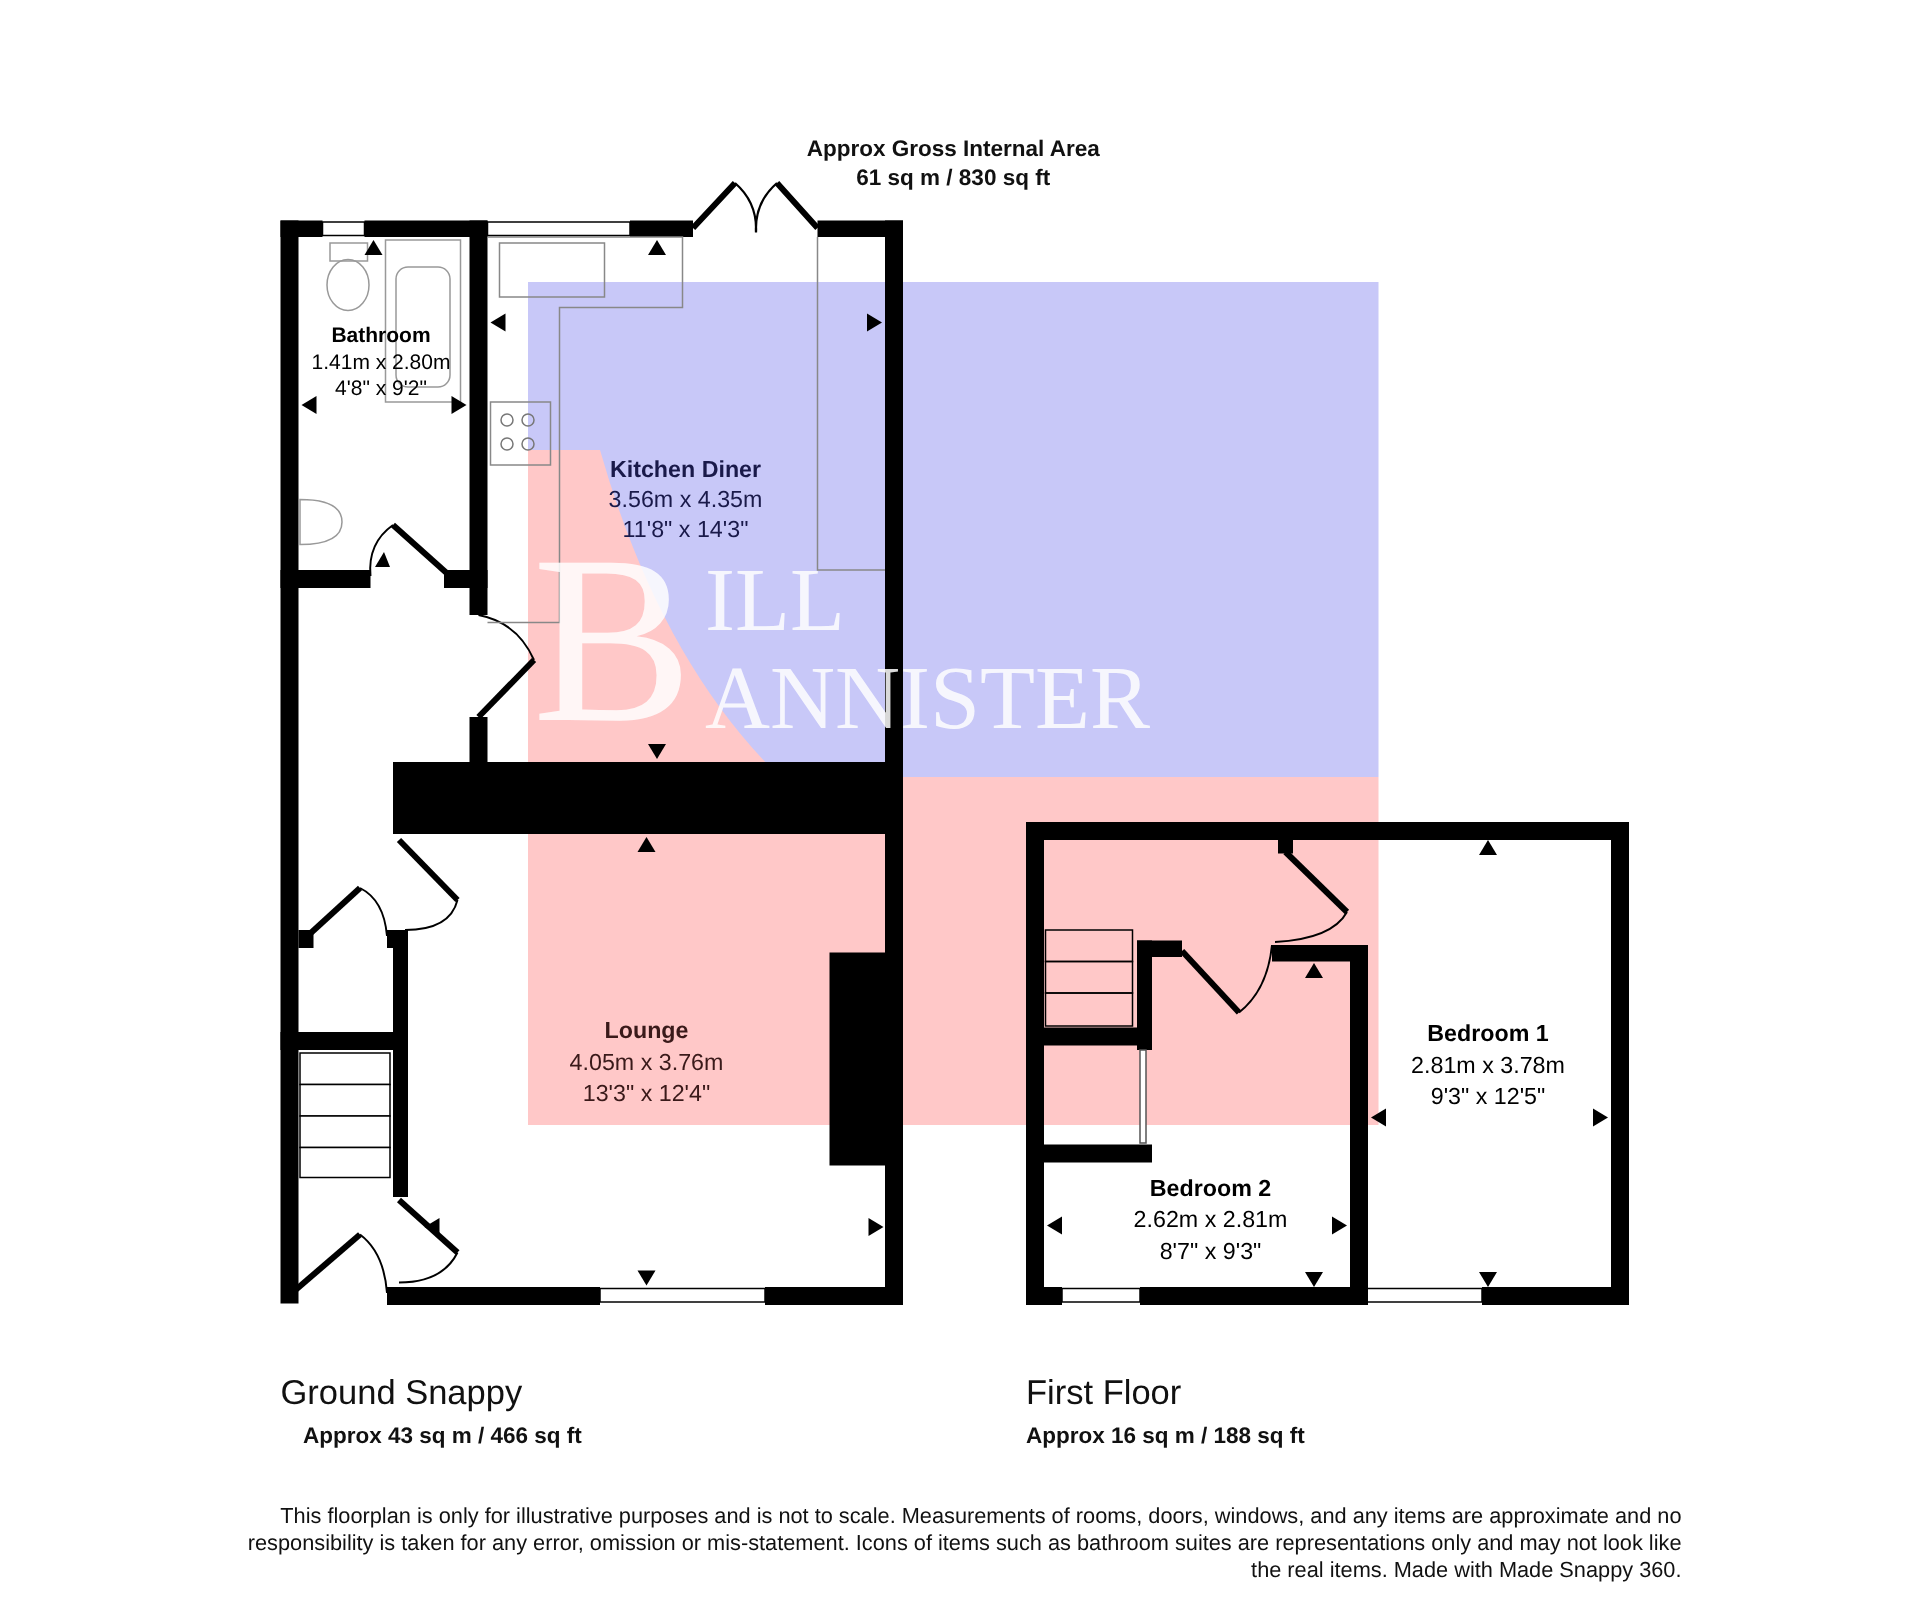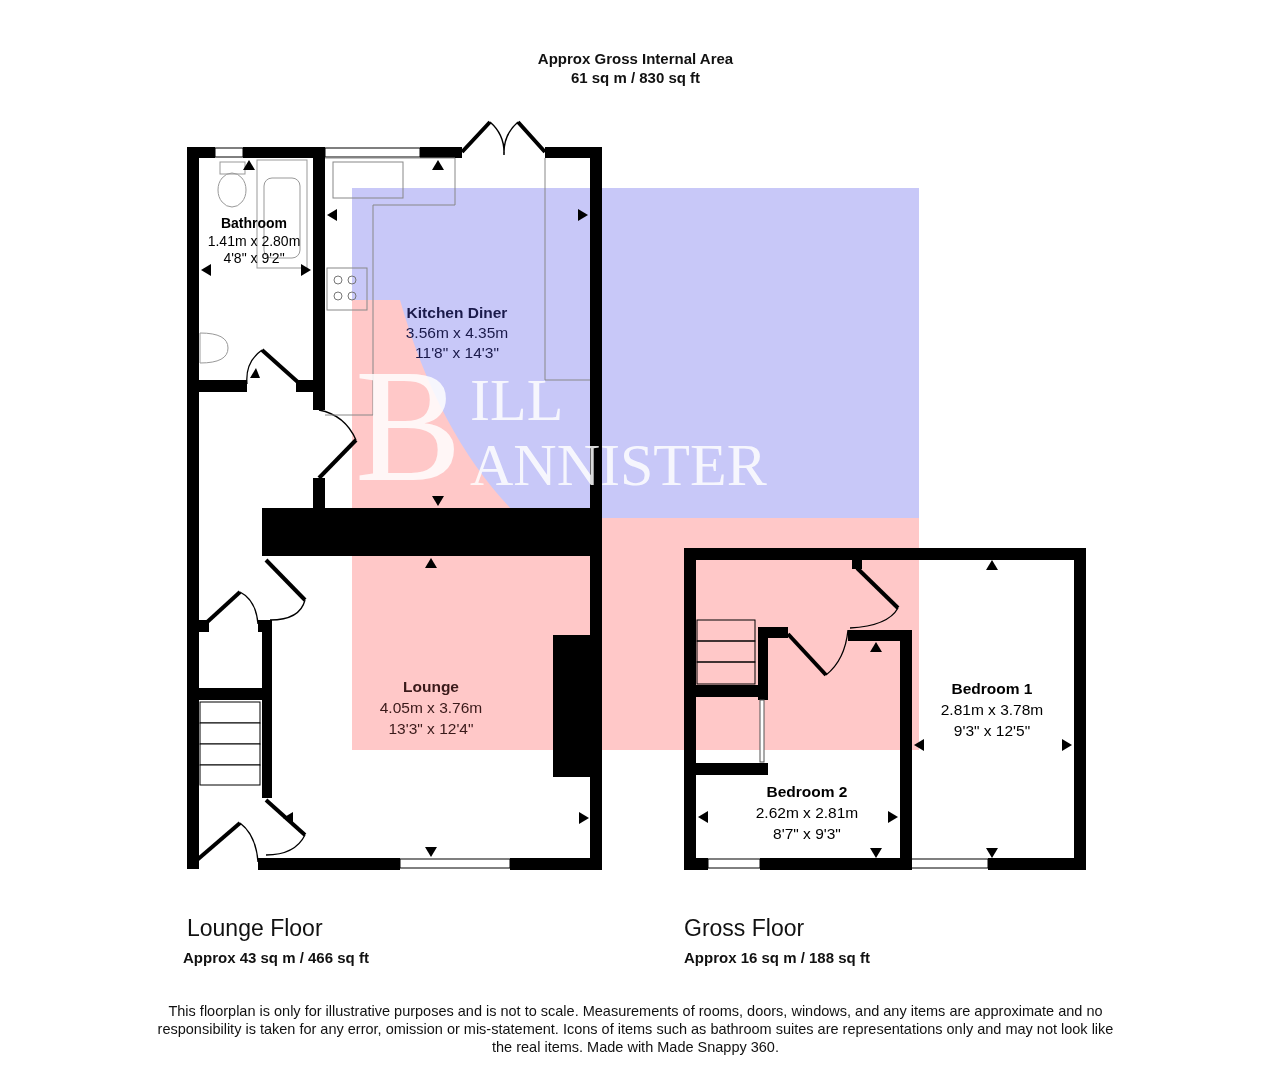--- a/index.html
+++ b/index.html
@@ -1,22 +1,22 @@
 <!DOCTYPE html>
 <html><head>
 <meta charset="utf-8">
 <style>
   html,body{margin:0;padding:0;background:#fff;}
   body{width:1271px;height:1080px;position:relative;overflow:hidden;font-family:"Liberation Sans",sans-serif;color:#111;}
-  .hdr{position:absolute;left:0;width:1271px;text-align:center;font-weight:bold;font-size:15px;line-height:19px;}
+  .hdr{position:absolute;left:0;width:1271px;text-align:center;font-weight:bold;font-size:15px;line-height:19px;margin-top:41px;}
   svg{position:absolute;left:0;top:0;}
   .room-label{font-family:"Liberation Sans",sans-serif;text-anchor:middle;}
   .floor-title{position:absolute;font-size:23px;}
   .floor-area{position:absolute;font-size:15px;font-weight:bold;}
-  .disclaimer{position:absolute;left:150px;width:971px;top:1002px;text-align:center;font-size:14.5px;line-height:18px;}
+  .disclaimer{position:absolute;left:150px;width:971px;top:1002px;text-align:right;font-size:14.5px;line-height:18px;}
 </style>
 </head>
 <body>
 
 <div class="hdr" style="top:49px">Approx Gross Internal Area</div>
 <div class="hdr" style="top:68px">61 sq m / 830 sq ft</div>
 
 <svg width="1271" height="1080" viewBox="0 0 1271 1080">
 
   <g>
@@ -182,18 +182,18 @@
     <text x="992" y="694" font-size="15.5" font-weight="bold">Bedroom 1</text>
     <text x="992" y="715" font-size="15.5">2.81m x 3.78m</text>
     <text x="992" y="736" font-size="15.5">9'3" x 12'5"</text>
 
     <text x="807" y="797" font-size="15.5" font-weight="bold">Bedroom 2</text>
     <text x="807" y="818" font-size="15.5">2.62m x 2.81m</text>
     <text x="807" y="839" font-size="15.5">8'7" x 9'3"</text>
   </g>
 </svg>
 
-<div class="floor-title" style="left:187px;top:915px">Lounge Floor</div>
-<div class="floor-area" style="left:183px;top:949px">Approx 43 sq m / 466 sq ft</div>
-<div class="floor-title" style="left:684px;top:915px">Gross Floor</div>
+<div class="floor-title" style="left:187px;top:915px">Ground Snappy</div>
+<div class="floor-area" style="left:202px;top:949px">Approx 43 sq m / 466 sq ft</div>
+<div class="floor-title" style="left:684px;top:915px">First Floor</div>
 <div class="floor-area" style="left:684px;top:949px">Approx 16 sq m / 188 sq ft</div>
 
 <div class="disclaimer">This floorplan is only for illustrative purposes and is not to scale. Measurements of rooms, doors, windows, and any items are approximate and no responsibility is taken for any error, omission or mis-statement. Icons of items such as bathroom suites are representations only and may not look like the real items. Made with Made Snappy 360.</div>
 
 </body></html>

